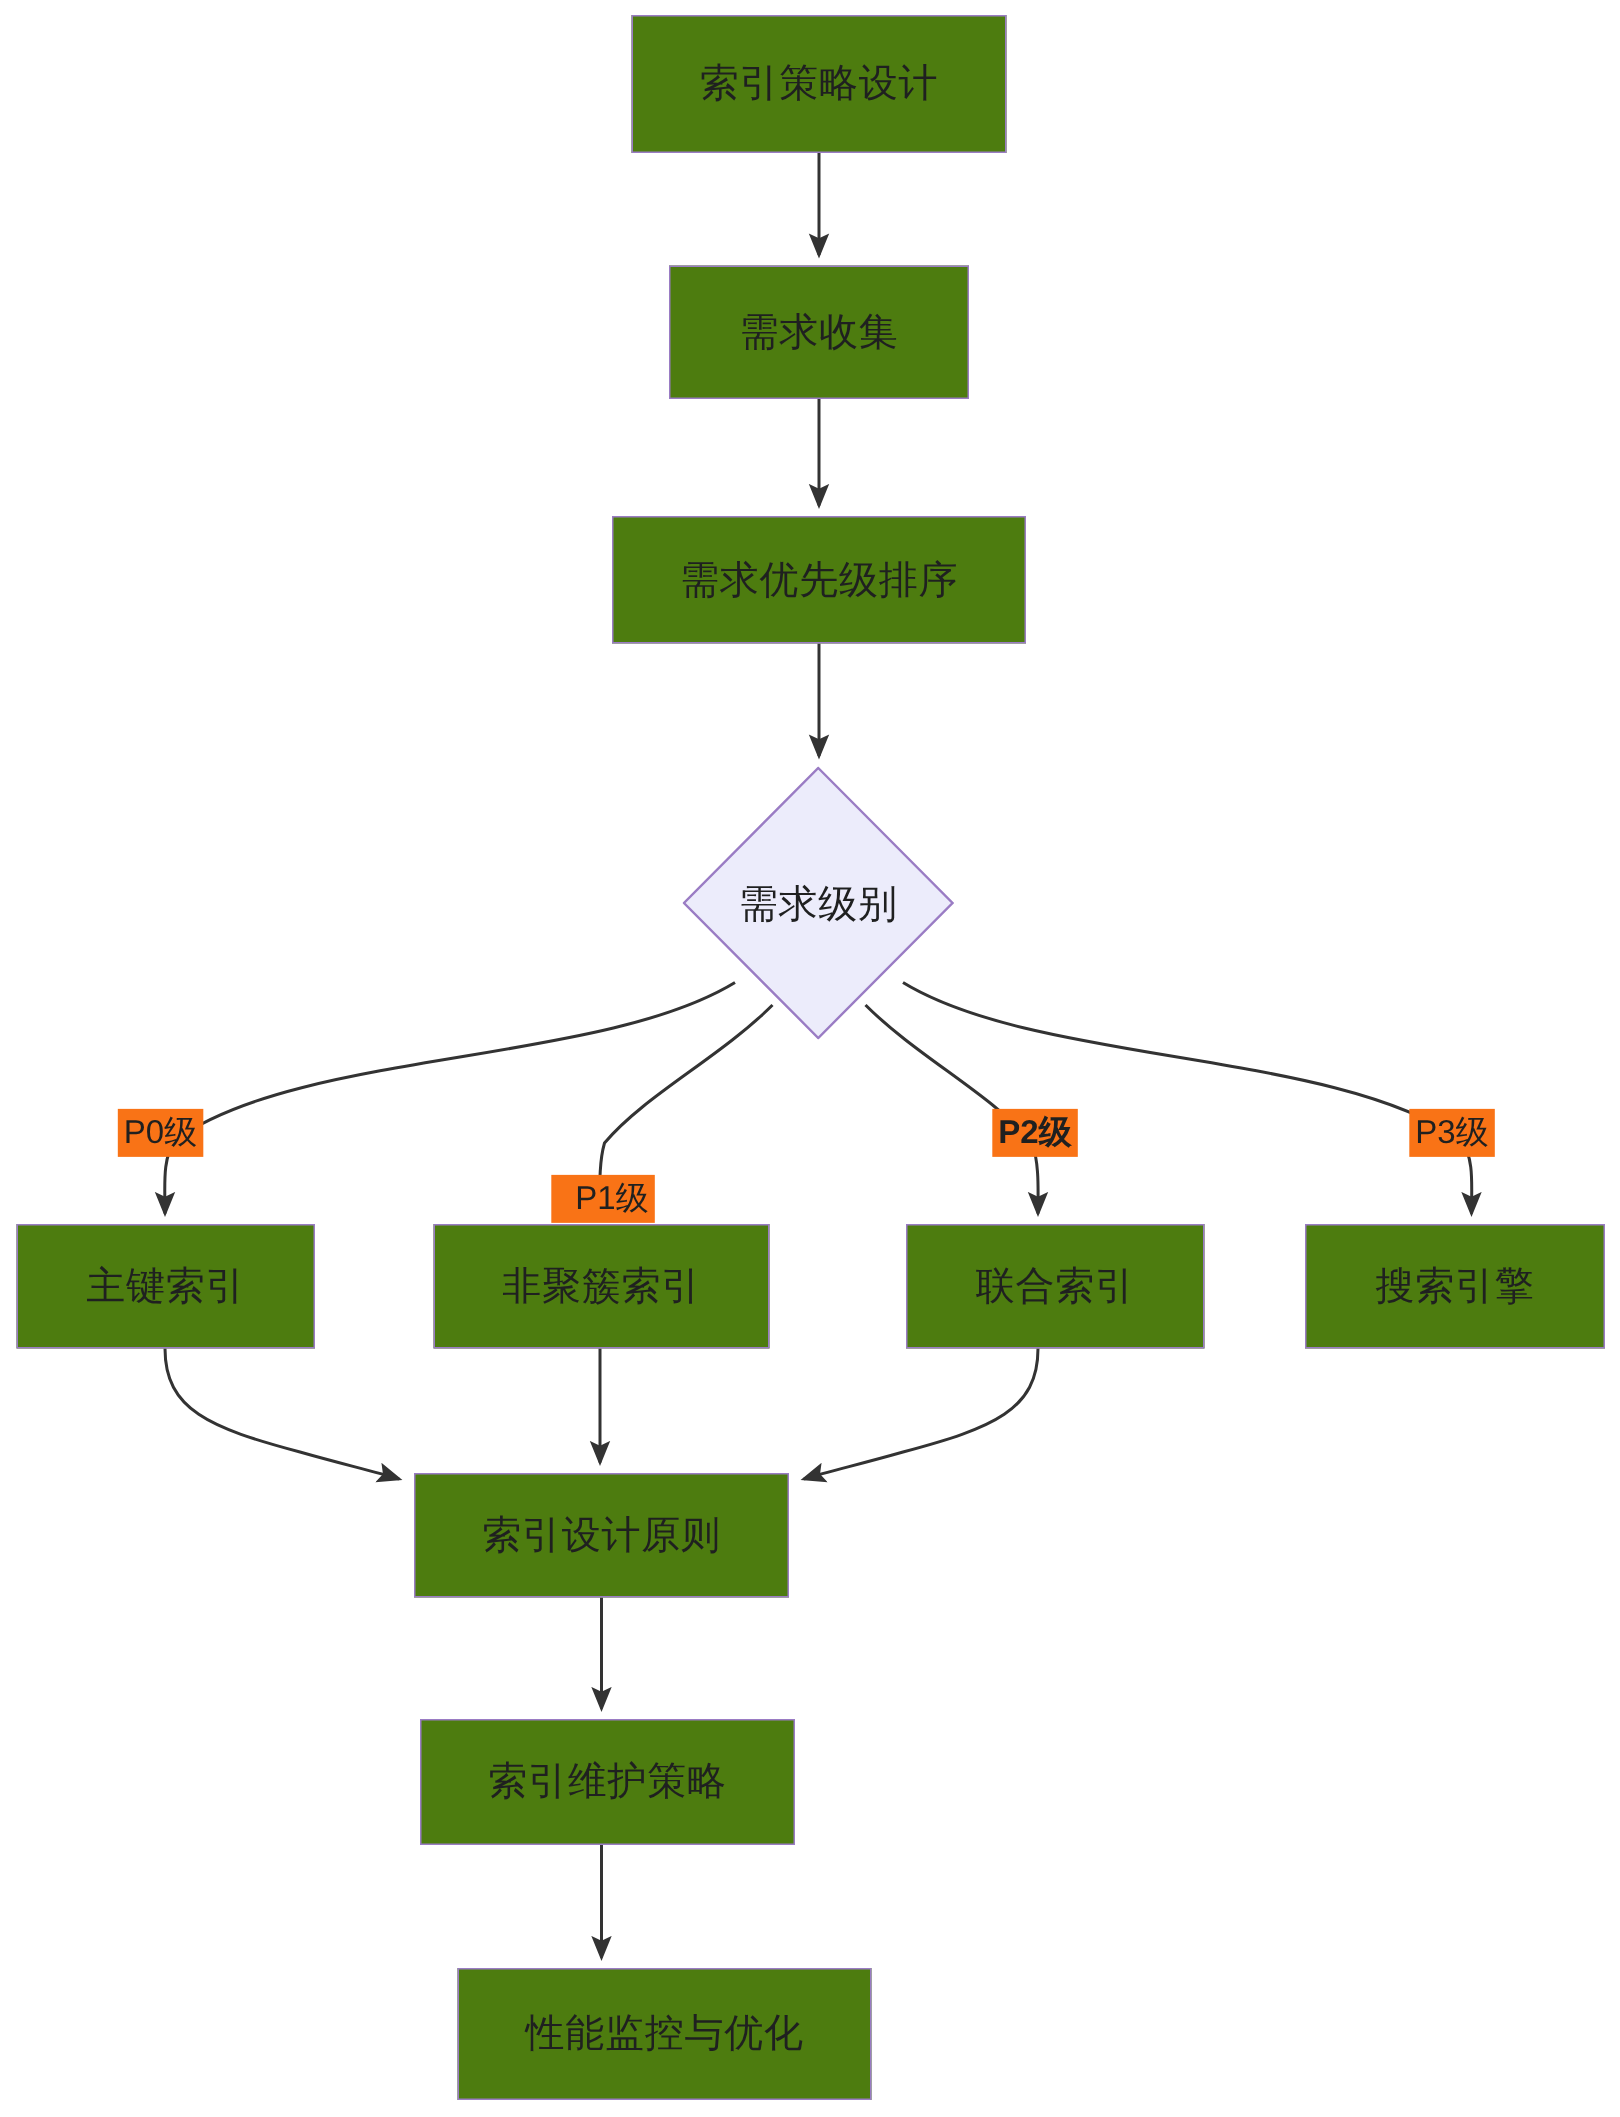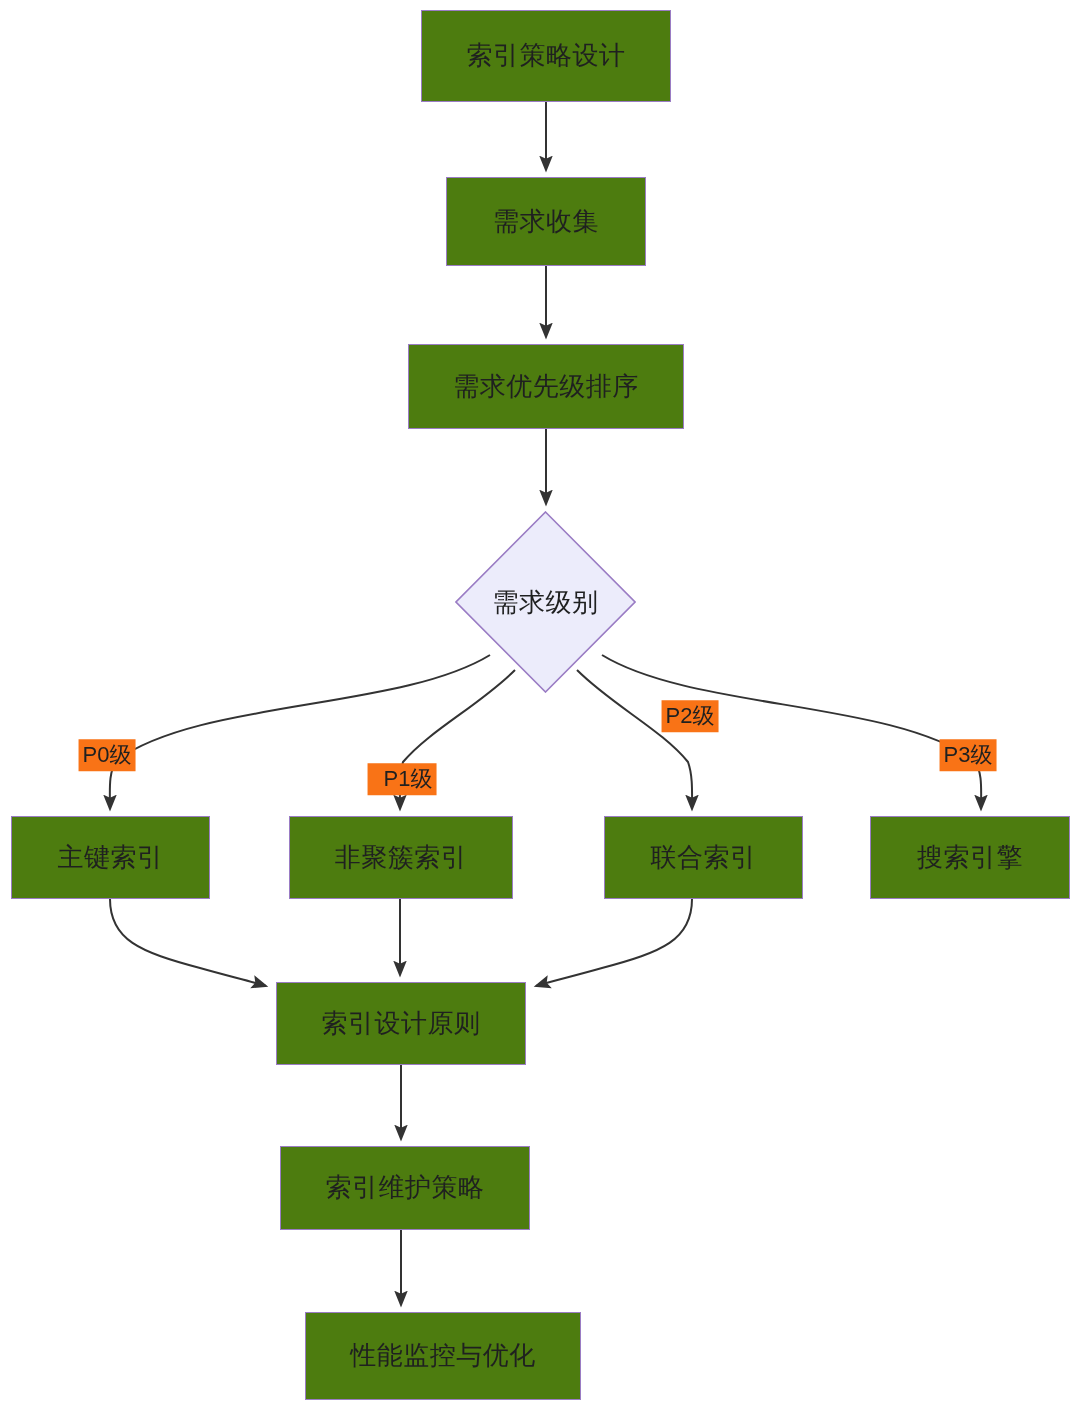--- a/index.html
+++ b/index.html
@@ -133,18 +133,18 @@
       </div>
       <div class="node" style="left: 280px; top: 1146px; width: 250px; height: 84px;">
         <span>索引维护策略</span>
       </div>
       <div class="node" style="left: 264px; top: 1312px; width: 276px; height: 88px; margin-left: 41px;">
         <span>性能监控与优化</span>
       </div>
     </div>
   <div id="edge-label-layer">
       <div class="edge-label" style="left: 107px; top: 755px;">P0级</div>
-      <div class="edge-label" style="left: 402px; top: 779px; padding-left: 16px;">P1级</div>
-      <div class="edge-label" style="left: 690px; top: 716px;">P2级</div>
+      <div class="edge-label" style="left: 402px; top: 799px; padding-left: 16px;">P1级</div>
+      <div class="edge-label" style="left: 690px; top: 755px; font-weight: bold;">P2级</div>
       <div class="edge-label" style="left: 968px; top: 755px;">P3级</div>
     </div>
 
 </div>
 
 </body></html>

